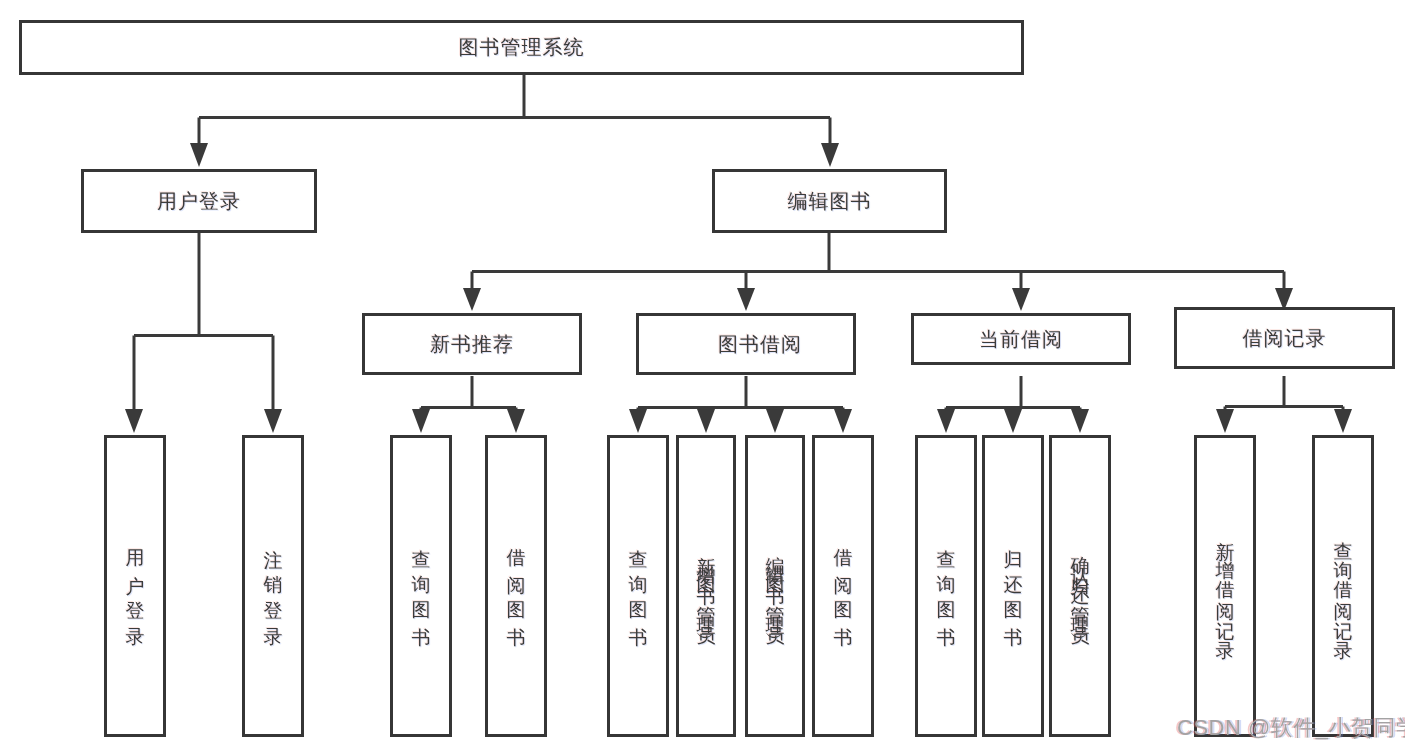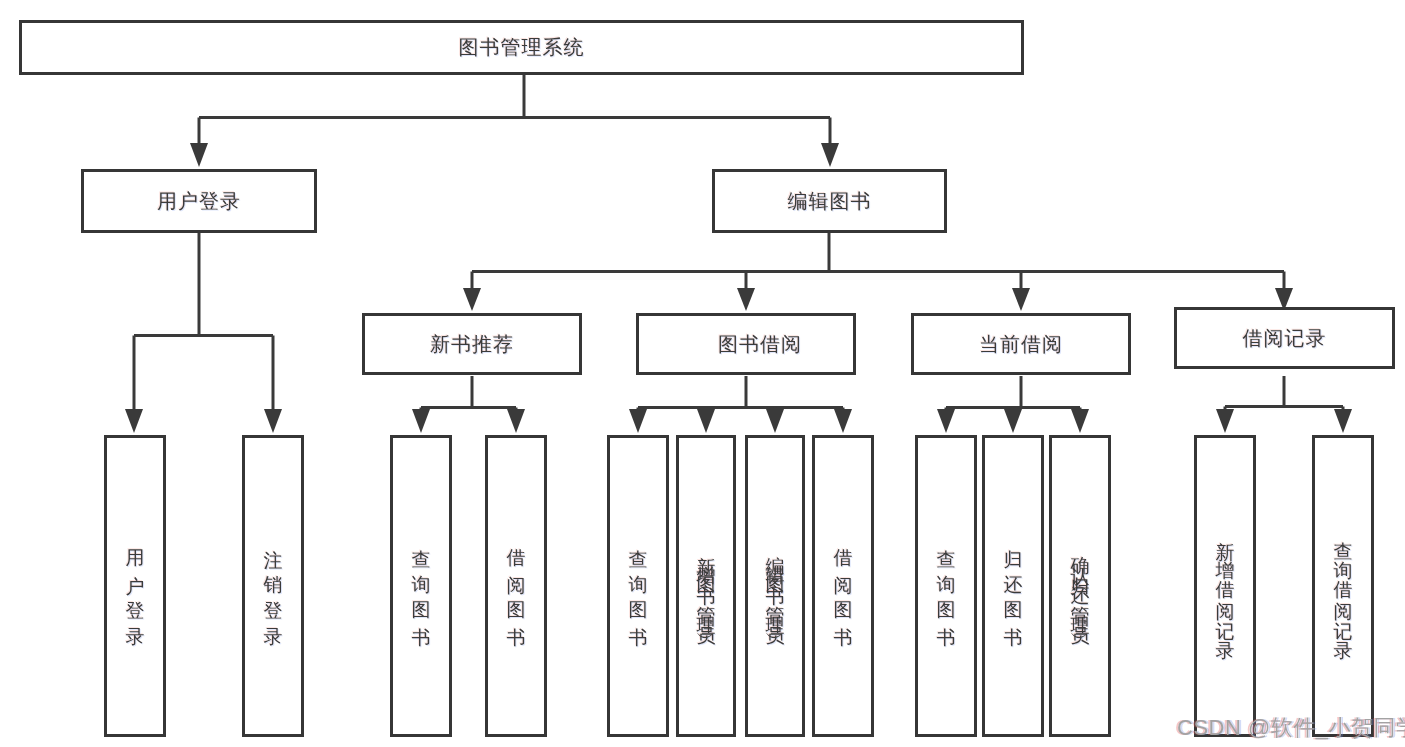--- a/index.html
+++ b/index.html
@@ -123,21 +123,21 @@
     </g>
   </svg>
 
   <div class="box h-label" style="left:19px; top:13px; width:1005px; height:55px;margin-top:7px;">图书管理系统</div>
 
   <div class="box h-label" style="left:81px; top:169px; width:236px; height:64px;">用户登录</div>
   <div class="box h-label" style="left:712px; top:169px; width:235px; height:64px;">编辑图书</div>
 
   <div class="box h-label" style="left:362px; top:313px; width:220px; height:62px;">新书推荐</div>
   <div class="box h-label" style="left:636px; top:313px; width:220px; height:62px;padding-left:28px;">图书借阅</div>
-  <div class="box h-label" style="left:911px; top:313px; width:220px; height:62px;font-family:Liberation Serif, serif;">当前借阅</div>
+  <div class="box h-label" style="left:911px; top:313px; width:220px; height:52px;font-family:Liberation Serif, serif;">当前借阅</div>
   <div class="box h-label" style="left:1174px; top:307px; width:221px; height:62px;">借阅记录</div>
 
   <div class="box leaf v-short" style="left:104px;">用户登录</div>
   <div class="box leaf v-short" style="left:242px;">注销登录</div>
 
   <div class="box leaf v-short" style="left:390px;">查询图书</div>
   <div class="box leaf v-short" style="left:485px;">借阅图书</div>
 
   <div class="box leaf v-short" style="left:607px;">查询图书</div>
   <div class="box leaf v-long" style="left:676px; width:60px;">新增图书（管理员）</div>

